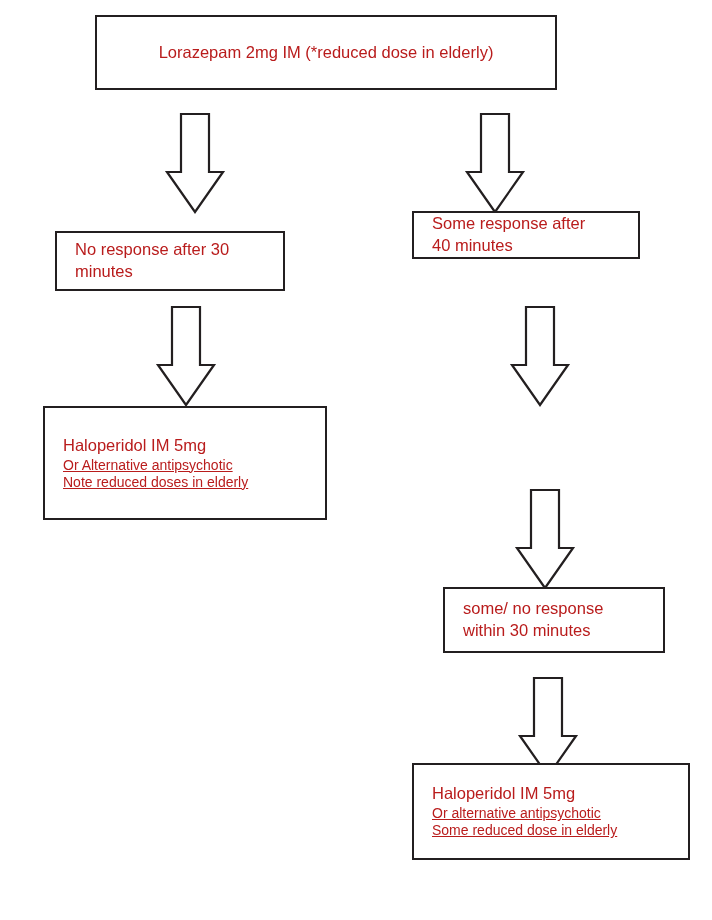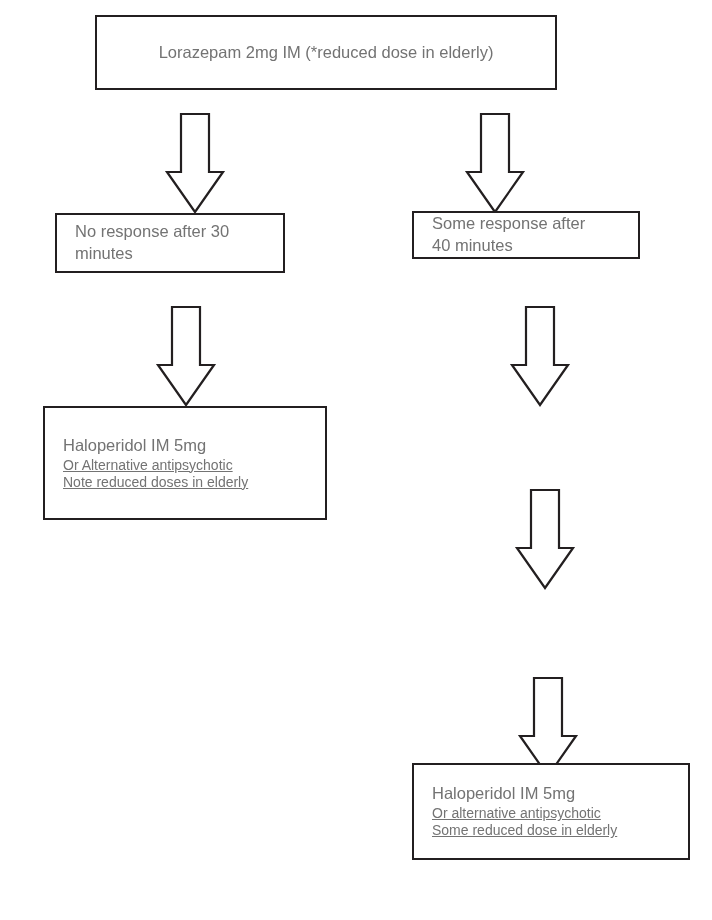--- a/index.html
+++ b/index.html
@@ -24,21 +24,21 @@
     background: #ffffff;
     border: 2px solid #231f20;
     display: flex;
     flex-direction: column;
     justify-content: center;
   }
   .node .line {
     display: block;
     font-size: 16.5px;
     line-height: 1.32;
-    color: #737373;
+    color: #b91c1c;
     white-space: nowrap;
     padding-left: 18px;
     padding-right: 6px;
   }
   .node .line.small {
     font-size: 14px;
     line-height: 1.24;
     text-decoration: underline;
   }
   .node.center .line {
@@ -74,21 +74,21 @@
       <polygon points="15,1 43,1 43,59 57,59 29,99 1,59 15,59"></polygon>
     </svg>
   </div>
 
   <div class="arrow" style="left:466px; top:113px; width:58px; height:100px;">
     <svg width="58" height="100" viewBox="0 0 58 100" aria-hidden="true">
       <polygon points="15,1 43,1 43,59 57,59 29,99 1,59 15,59"></polygon>
     </svg>
   </div>
 
-  <div class="node" style="left:55px; top:213px; width:230px; height:60px;">
+  <div class="node" style="left:55px; top:231px; width:230px; height:60px;">
     <span class="line">No response after 30</span>
     <span class="line">minutes</span>
   </div>
 
   <div class="node" style="left:412px; top:211px; width:228px; height:48px;">
     <span class="line">Some response after</span>
     <span class="line">40 minutes</span>
   </div>
 
   <div class="arrow" style="left:157px; top:306px; width:58px; height:100px;">
@@ -109,20 +109,24 @@
     <span class="line small">Note reduced doses in elderly</span>
   </div>
 
 
   <div class="arrow" style="left:516px; top:489px; width:58px; height:100px;">
     <svg width="58" height="100" viewBox="0 0 58 100" aria-hidden="true">
       <polygon points="15,1 43,1 43,59 57,59 29,99 1,59 15,59"></polygon>
     </svg>
   </div>
 
+  <div class="node" style="left:443px; top:587px; width:222px; height:66px;">
+    <span class="line">some/ no response</span>
+    <span class="line">within 30 minutes</span>
+  </div>
 
   <div class="arrow" style="left:519px; top:677px; width:58px; height:100px;">
     <svg width="58" height="100" viewBox="0 0 58 100" aria-hidden="true">
       <polygon points="15,1 43,1 43,59 57,59 29,99 1,59 15,59"></polygon>
     </svg>
   </div>
 
   <div class="node" style="left:412px; top:763px; width:278px; height:97px;">
     <span class="line">Haloperidol IM 5mg</span>
     <span class="line small">Or alternative antipsychotic</span>

